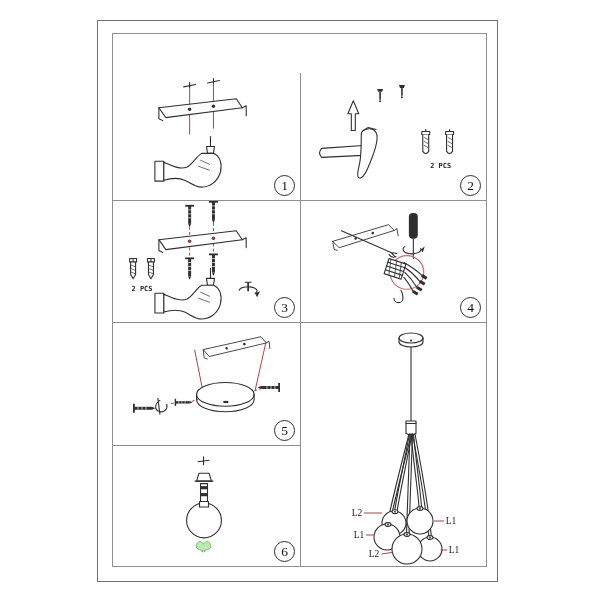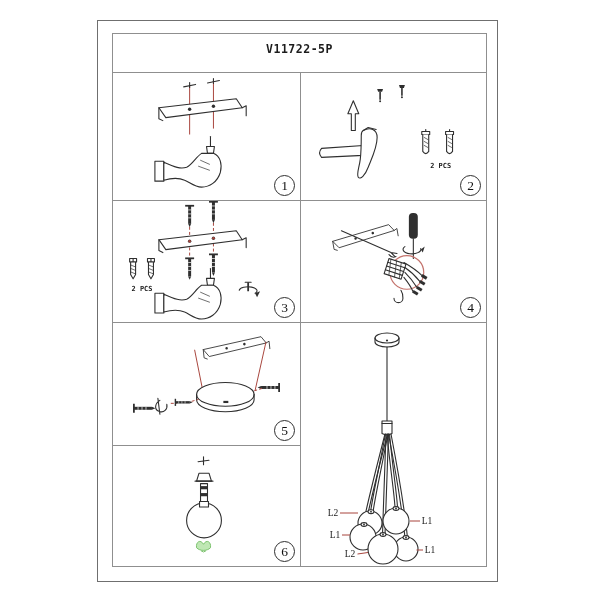--- a/index.html
+++ b/index.html
@@ -12,21 +12,21 @@
   .header-row{position:absolute;left:0;top:0;width:100%;height:39px;
         border-bottom:1px solid #8f8f8f;display:flex;align-items:center;justify-content:center;box-sizing:border-box;}
   .title{font:bold 11.5px "DejaVu Sans Mono", monospace;letter-spacing:.5px;color:#1c1c1c;margin-top:-8px;}
   .cell{position:absolute;box-sizing:border-box;}
   .c1{left:0;top:39px;width:188px;height:128px;border-right:1px solid #8f8f8f;border-bottom:1px solid #8f8f8f;}
   .c2{left:188px;top:39px;width:185px;height:128px;border-bottom:1px solid #8f8f8f;}
   .c3{left:0;top:167px;width:188px;height:122px;border-right:1px solid #8f8f8f;border-bottom:1px solid #8f8f8f;}
   .c4{left:188px;top:167px;width:185px;height:122px;border-bottom:1px solid #8f8f8f;}
   .c5{left:0;top:289px;width:188px;height:123px;border-right:1px solid #8f8f8f;border-bottom:1px solid #8f8f8f;}
   .c6{left:0;top:412px;width:188px;height:120px;border-right:1px solid #8f8f8f;}
-  .c7{left:176px;top:289px;width:185px;height:243px;}
+  .c7{left:200px;top:289px;width:185px;height:243px;}
   .cell svg{display:block;width:100%;height:100%;}
   .badge{position:absolute;right:5px;bottom:4px;width:19px;height:19px;border:1.3px solid #2f2f2f;
          border-radius:50%;display:flex;align-items:center;justify-content:center;
          font:13.5px "Liberation Serif", serif;color:#111;background:#fff;}
   
   .ln{fill:none;stroke:#2f2f2f;stroke-width:1.1;stroke-linecap:round;stroke-linejoin:round;}
   .thin{fill:none;stroke:#2f2f2f;stroke-width:.7;stroke-linecap:round;}
   .fl{fill:#2f2f2f;stroke:none;}
   .wh{fill:#ffffff;stroke:#2f2f2f;stroke-width:1.1;stroke-linejoin:round;}
   .red{fill:none;stroke:#a8453d;stroke-width:1;}
@@ -89,23 +89,20 @@
       <polygon class="fl" points="7,7 12,5 9,11"></polygon>
       <line x1="0" y1="-4" x2="0" y2="5" stroke="#2f2f2f" stroke-width="1.8"></line>
       <line class="ln" x1="-3" y1="-4" x2="3" y2="-4"></line>
     </g>
   </defs>
 </svg>
 
 <div class="sheet">
   <div class="grid">
 
-    <div class="header-row">
-      <span class="title">V11722-5P</span>
-    </div>
 
     <div class="cell c1">
       <svg viewBox="0 0 188 128">
         <line class="red" x1="77" y1="13" x2="77" y2="62"></line>
         <line class="red" x1="101" y1="9" x2="101" y2="56"></line>
         <path class="ln" d="M71,14 l12,-2.5 M77,9.5 v5"></path>
         <path class="ln" d="M95,10 l12,-2.5 M101,5.5 v5"></path>
         <use href="#def-bracket" transform="translate(46,26)"></use>
         <use href="#def-drill" transform="translate(42,64)"></use>
       </svg>

